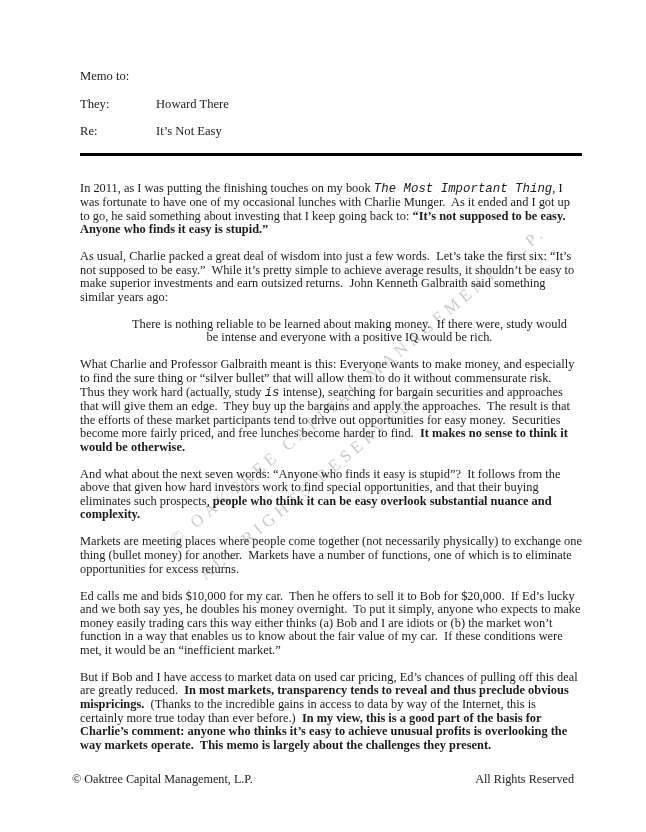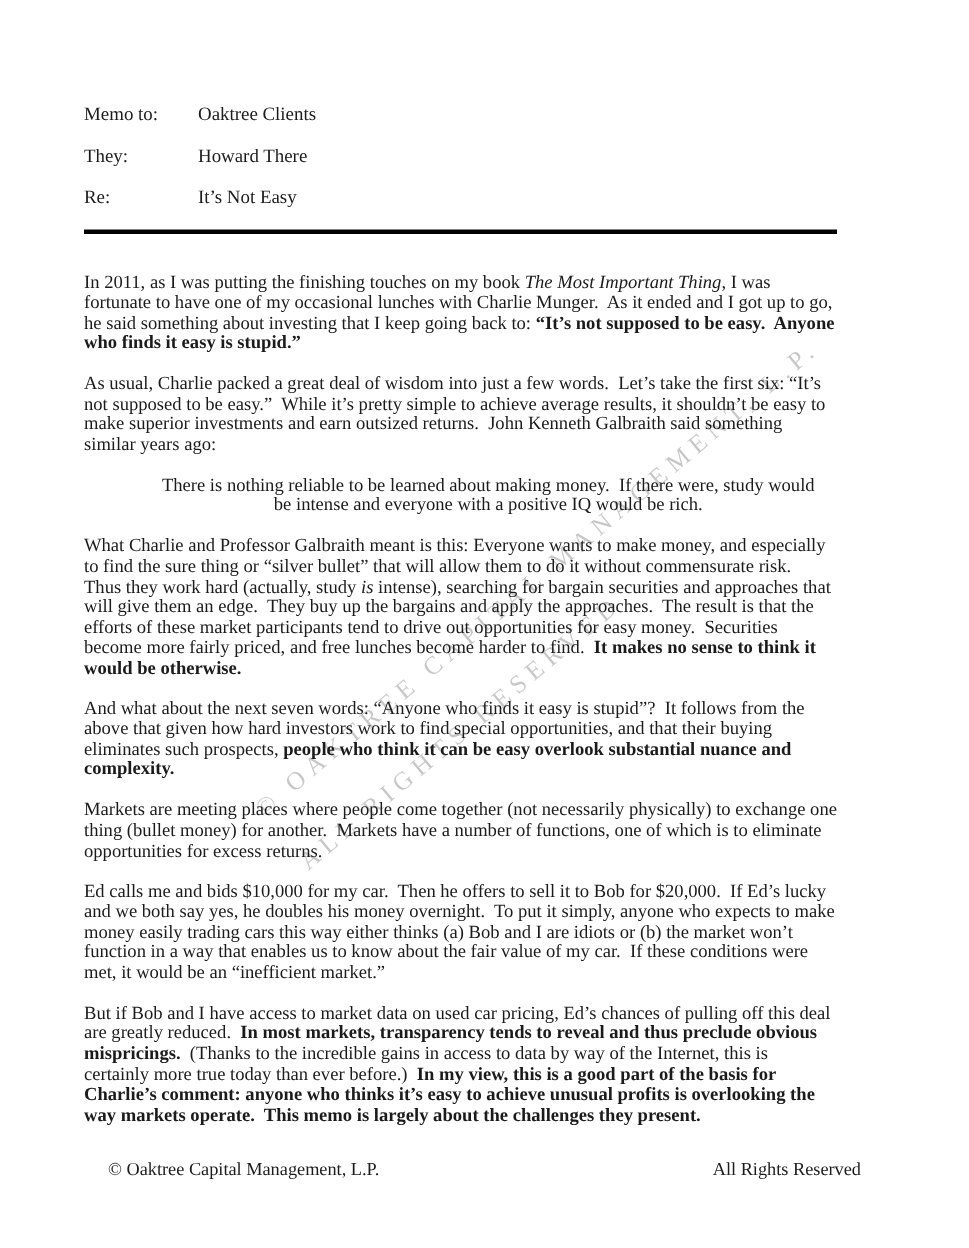--- a/index.html
+++ b/index.html
@@ -27,21 +27,21 @@
     white-space: nowrap;
     font-size: 17px;
     letter-spacing: 4.5px;
     line-height: 46px;
     color: rgba(0, 0, 0, 0.22);
     pointer-events: none;
   }
   .watermark .wm-line { display: block; }
   .memo {
     position: absolute;
-    left: 56px;
+    left: 80px;
     top: 70px;
     width: 502px;
     z-index: 1;
   }
   .hdr-row {
     display: flex;
     font-size: 12.6px;
     line-height: 13px;
     margin-bottom: 14.5px;
   }
@@ -58,21 +58,21 @@
     line-height: 13.55px;
     margin: 0 0 13.5px 0;
     white-space: pre-wrap;
   }
   .quote {
     padding-left: 45px;
     padding-right: 8px;
     text-align: center;
   }
   .b { font-weight: bold; }
-  .i { font-style: italic; }
+  .i { font-style: italic; font-family: Liberation Mono, monospace; }
   .footer {
     position: absolute;
     left: 72px;
     right: 72px;
     top: 773px;
     display: flex;
     justify-content: space-between;
     font-size: 12.2px;
     line-height: 13px;
     z-index: 1;
@@ -86,21 +86,20 @@
   <div class="watermark">
     <span class="wm-line">© OAKTREE CAPITAL MANAGEMENT, L.P.</span>
     <span class="wm-line">ALL RIGHTS RESERVED</span>
   </div>
 
   <div class="memo">
 
     <div class="memo-header">
       <div class="hdr-row">
         <span class="hdr-label">Memo to:</span>
-        <span class="hdr-value">Oaktree Clients</span>
       </div>
       <div class="hdr-row">
         <span class="hdr-label">They:</span>
         <span class="hdr-value">Howard There</span>
       </div>
       <div class="hdr-row">
         <span class="hdr-label">Re:</span>
         <span class="hdr-value">It’s Not Easy</span>
       </div>
     </div>

